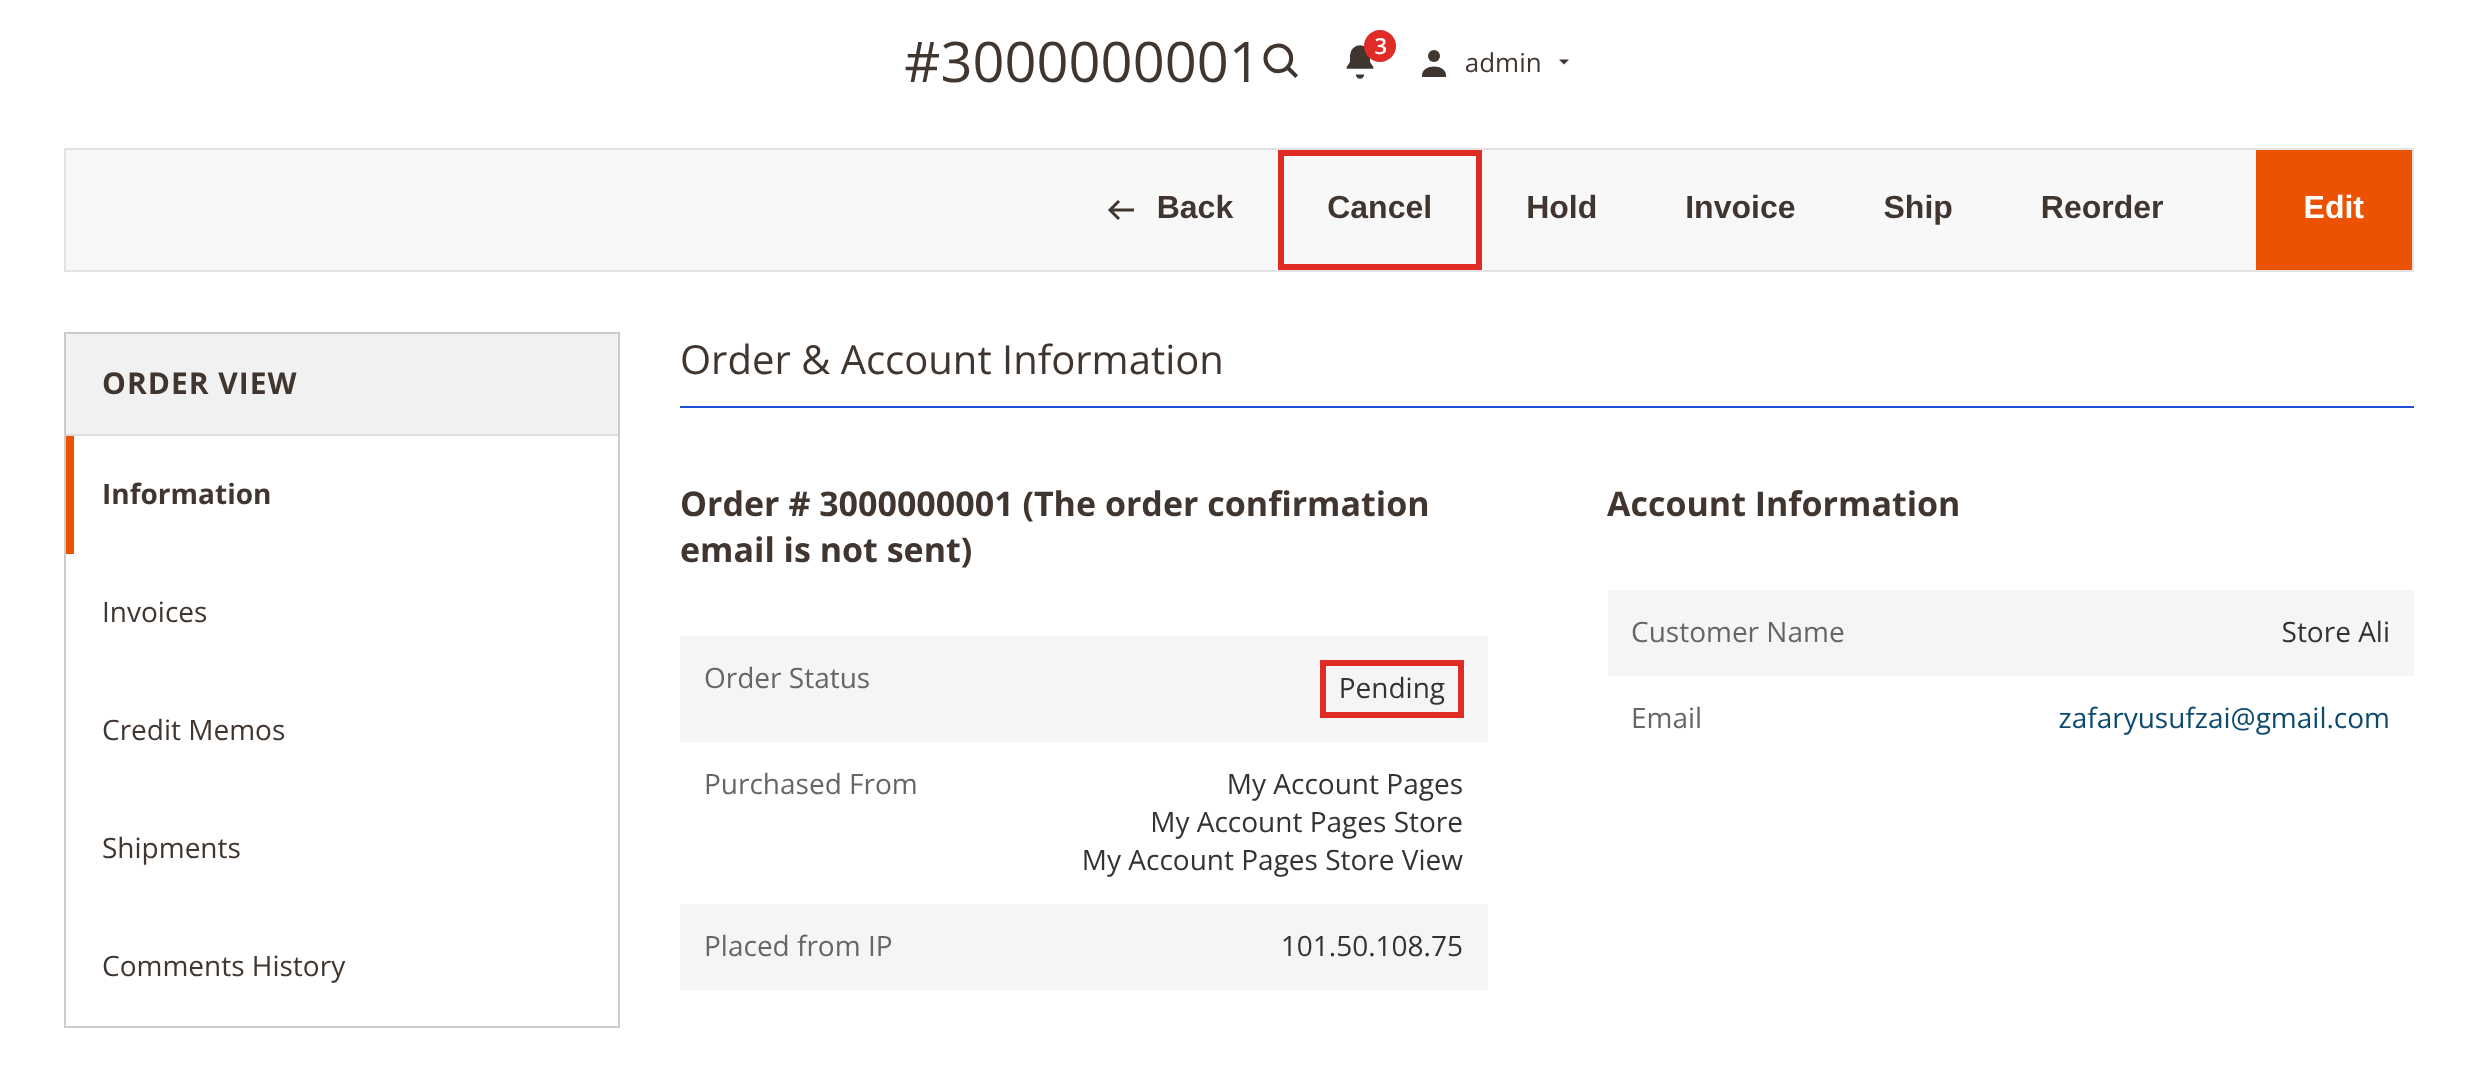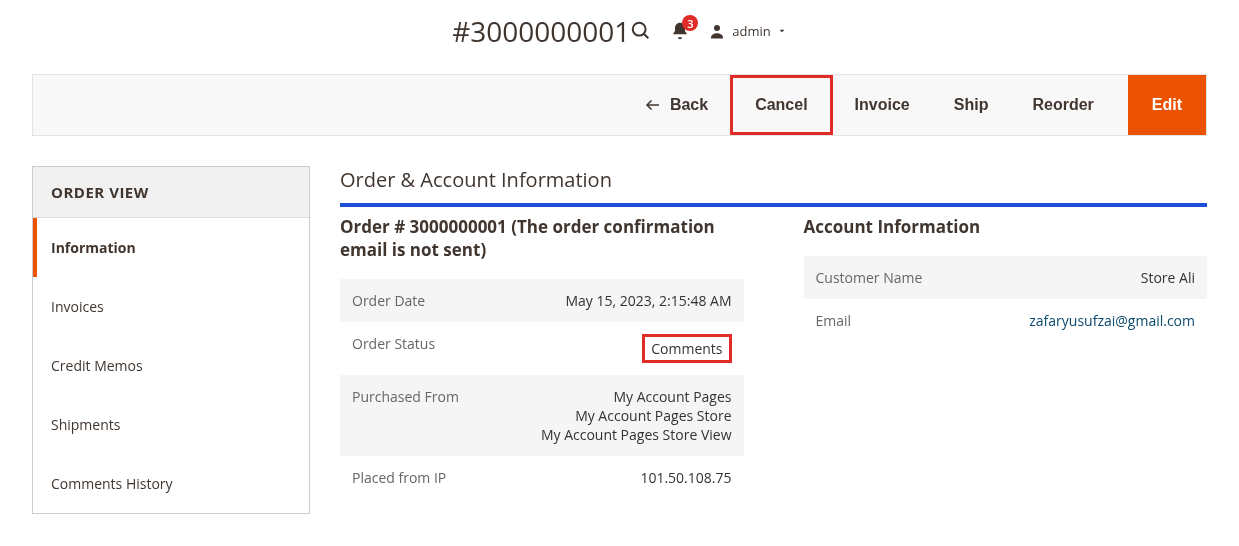--- a/index.html
+++ b/index.html
@@ -59,21 +59,21 @@
       display: flex;
       align-items: center;
       font-size: 16px;
       color: #41362f;
       background: transparent;
       border: none;
       cursor: pointer;
       font-weight: 600;
       gap: 8px;
     }
-    .action-btn.primary { background: #eb5202; color: #fff; margin-left: 12px; padding: 0 24px;}
+    .action-btn.primary { background: #eb5202; color: #fff; margin-left: 24px; padding: 0 24px;}
     .action-btn.highlighted { border: 3px solid #e02b27; }
     .content {
       display: flex;
       padding: 30px 32px;
       gap: 30px;
       align-items: flex-start;
     }
     .sidebar {
       width: 278px;
       border: 1px solid #ccc;
@@ -93,27 +93,27 @@
       font-size: 14px;
       color: #41362f;
       cursor: pointer;
     }
     .sidebar-item.active { border-left: 4px solid #eb5202; font-weight: 700; padding-left: 14px;}
     .main { flex: 1; }
     .section-title {
       font-size: 20px;
       color: #41362f;
       padding-bottom: 10px;
-      border-bottom: 4px solid #1d4ed8;
-      margin-bottom: 8px;
+      border-bottom: 1px solid #1d4ed8;
+      margin-bottom: 36px;
       font-weight: 400;
     }
     .two-col { display: flex; gap: 60px; }
     .col { flex: 1; }
-    .sub-title { font-size: 17px; font-weight: 700; color: #41362f; margin-bottom: 18px; }
+    .sub-title { font-size: 17px; font-weight: 700; color: #41362f; margin-bottom: 32px; }
     .info-table { width: 100%; border-collapse: collapse; }
     .info-table tr:nth-child(odd) td { background: #f5f5f5; }
     .info-table td { padding: 12px 12px; font-size: 14px; color: #333; vertical-align: top;}
     .info-table td:first-child { color: #666; width: 42%; }
     .info-table td:last-child { text-align: right; }
     .pending-box { border: 3px solid #e02b27; padding: 2px 6px; display: inline-block; }
     .email-link { color: #0c4a6e; }
     svg { display: block; }
   </style>
 </head>
@@ -152,20 +152,23 @@
     <svg width="18" height="18" viewBox="0 0 24 24" fill="none" stroke="#41362f" stroke-width="2">
         <line x1="20" y1="12" x2="4" y2="12"></line>
         <polyline points="10 6 4 12 10 18"></polyline>
       </svg>
     <span>Back</span>
   </button>
   <button class="action-btn highlighted">
     <span>Cancel</span>
   </button>
   <button class="action-btn">
+    <span>Hold</span>
+  </button>
+  <button class="action-btn">
     <span>Invoice</span>
   </button>
   <button class="action-btn">
     <span>Ship</span>
   </button>
   <button class="action-btn">
     <span>Reorder</span>
   </button>
   <button class="action-btn primary">
     <span>Edit</span>
@@ -192,27 +195,23 @@
     </div>
   </div>
 
   <div class="main">
     <h2 class="section-title">Order &amp; Account Information</h2>
     <div class="two-col">
       <div class="col">
         <div class="sub-title">Order # 3000000001 (The order confirmation email is not sent)</div>
         <table class="info-table">
           <tbody>
-              <tr>
-            <td>Order Date</td>
-            <td>May 15, 2023, 2:15:48 AM</td>
-          </tr>
           <tr>
             <td>Order Status</td>
-            <td><span class="pending-box">Comments</span></td>
+            <td><span class="pending-box">Pending</span></td>
           </tr>
           <tr>
             <td>Purchased From</td>
             <td>
               <div>My Account Pages</div>
               <div>My Account Pages Store</div>
               <div>My Account Pages Store View</div>
             </td>
           </tr>
           <tr>

